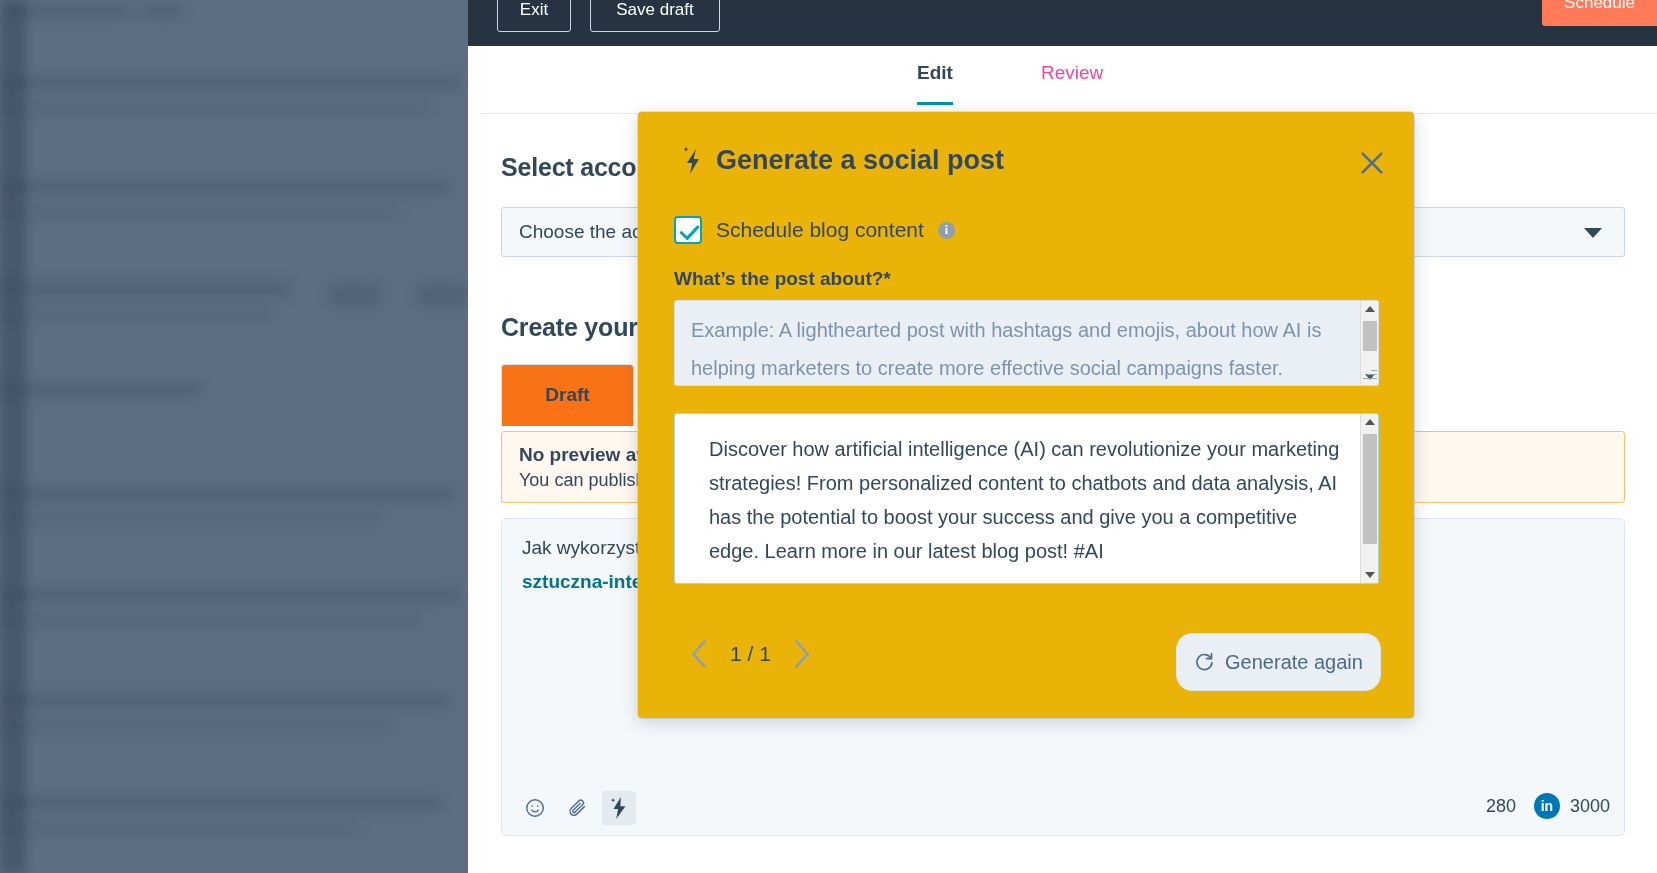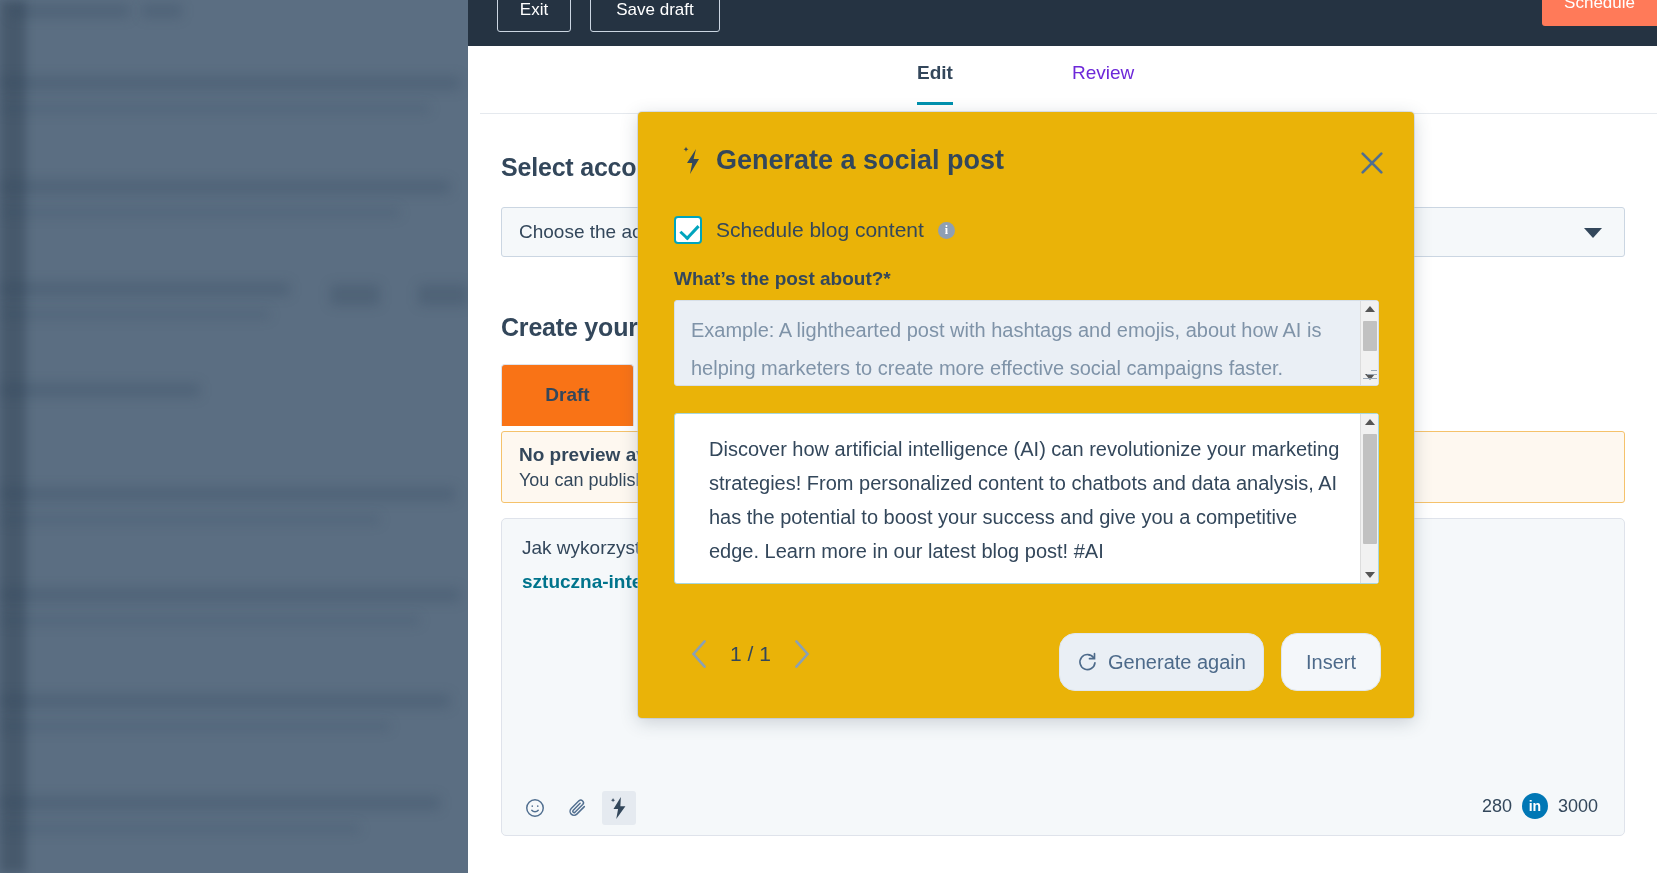--- a/index.html
+++ b/index.html
@@ -99,21 +99,21 @@
   .tab {
     position: absolute;
     top: 16px;
     font-size: 19px;
     color: #33475b;
     cursor: pointer;
     padding-bottom: 18px;
   }
   .tab.active { font-weight: bold; color: #33475b; border-bottom: 3px solid #0091ae; }
   #tab-edit { left: 437px; }
-  #tab-review { left: 561px; color: #6d28d9; margin-left: 31px; }
+  #tab-review { left: 561px; color: #ec4899; }
 
   
   .form-area { position: absolute; left: 0; top: 68px; width: 1189px; height: 760px; }
 
   .h-section {
     position: absolute;
     font-size: 25px;
     font-weight: bold;
     color: #33475b;
     letter-spacing: -0.2px;
@@ -200,32 +200,32 @@
   .tool-icon {
     width: 34px; height: 34px;
     display: flex; align-items: center; justify-content: center;
     color: #516f90;
     cursor: pointer;
     border-radius: 3px;
   }
   .tool-icon.active { background: #e5eaf0; }
   .counters {
     position: absolute;
-    right: 26px; bottom: 16px;
+    right: 14px; bottom: 16px;
     display: flex; align-items: center; gap: 10px;
     font-size: 18px; color: #33475b; text-align: center;
   }
   .li-badge {
     width: 26px; height: 26px;
     border-radius: 50%;
     background: #0077b5;
     color: #fff;
     font-size: 14px;
     font-weight: bold;
-    display: flex; align-items: center; justify-content: center;
+    display: flex; align-items: center; justify-content: center; margin-left: 8px;
   }
 
   .addmedia {
     position: absolute;
     left: 33px; top: 755px;
     font-size: 22px; font-weight: bold; color: #33475b;
     display: flex; align-items: center; gap: 8px;
   }
 
   .info-dot {
@@ -554,19 +554,16 @@
     </div>
 
     <div class="modal-actions">
       <button class="btn" id="generate-again-btn">
         <svg class="refresh-icon" viewBox="0 0 24 24" fill="none" stroke="#4d6a8a" stroke-width="2" stroke-linecap="round">
           <path d="M20 7a9 9 0 1 0 1.5 6"></path>
             <path d="M21 2v6h-6"></path>
         </svg>
         <span>Generate again</span>
       </button>
-      <button class="btn" id="insert-btn">
-        <span>Insert</span>
-      </button>
     </div>
 
   </div>
 </div>
 
 </body></html>

